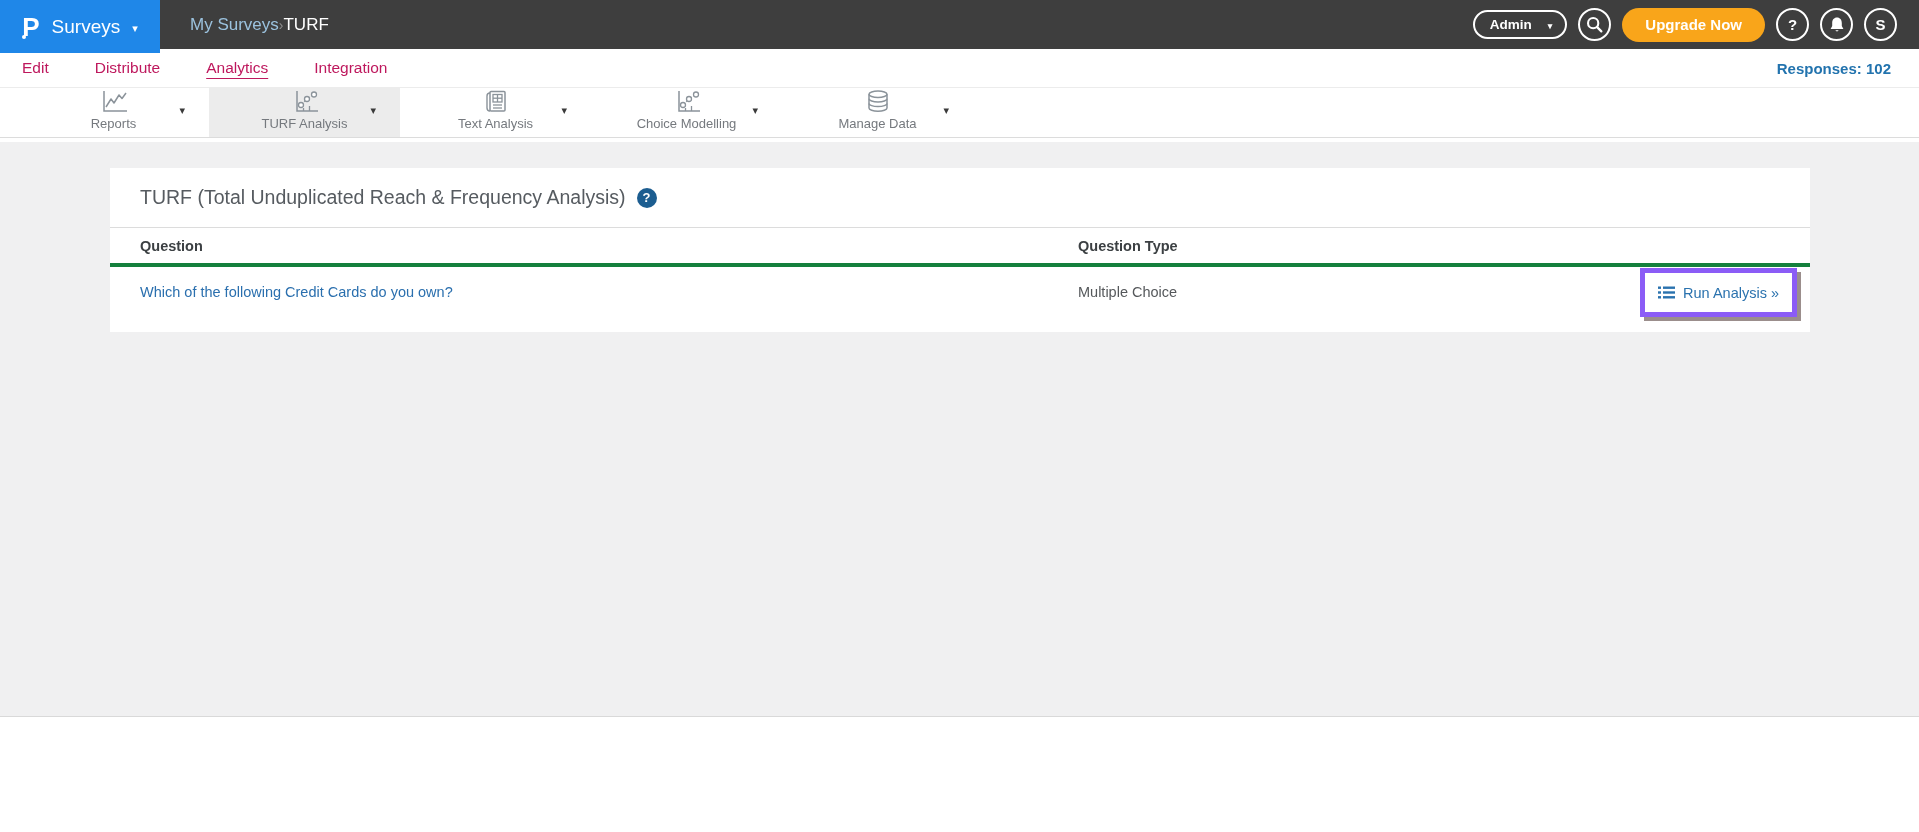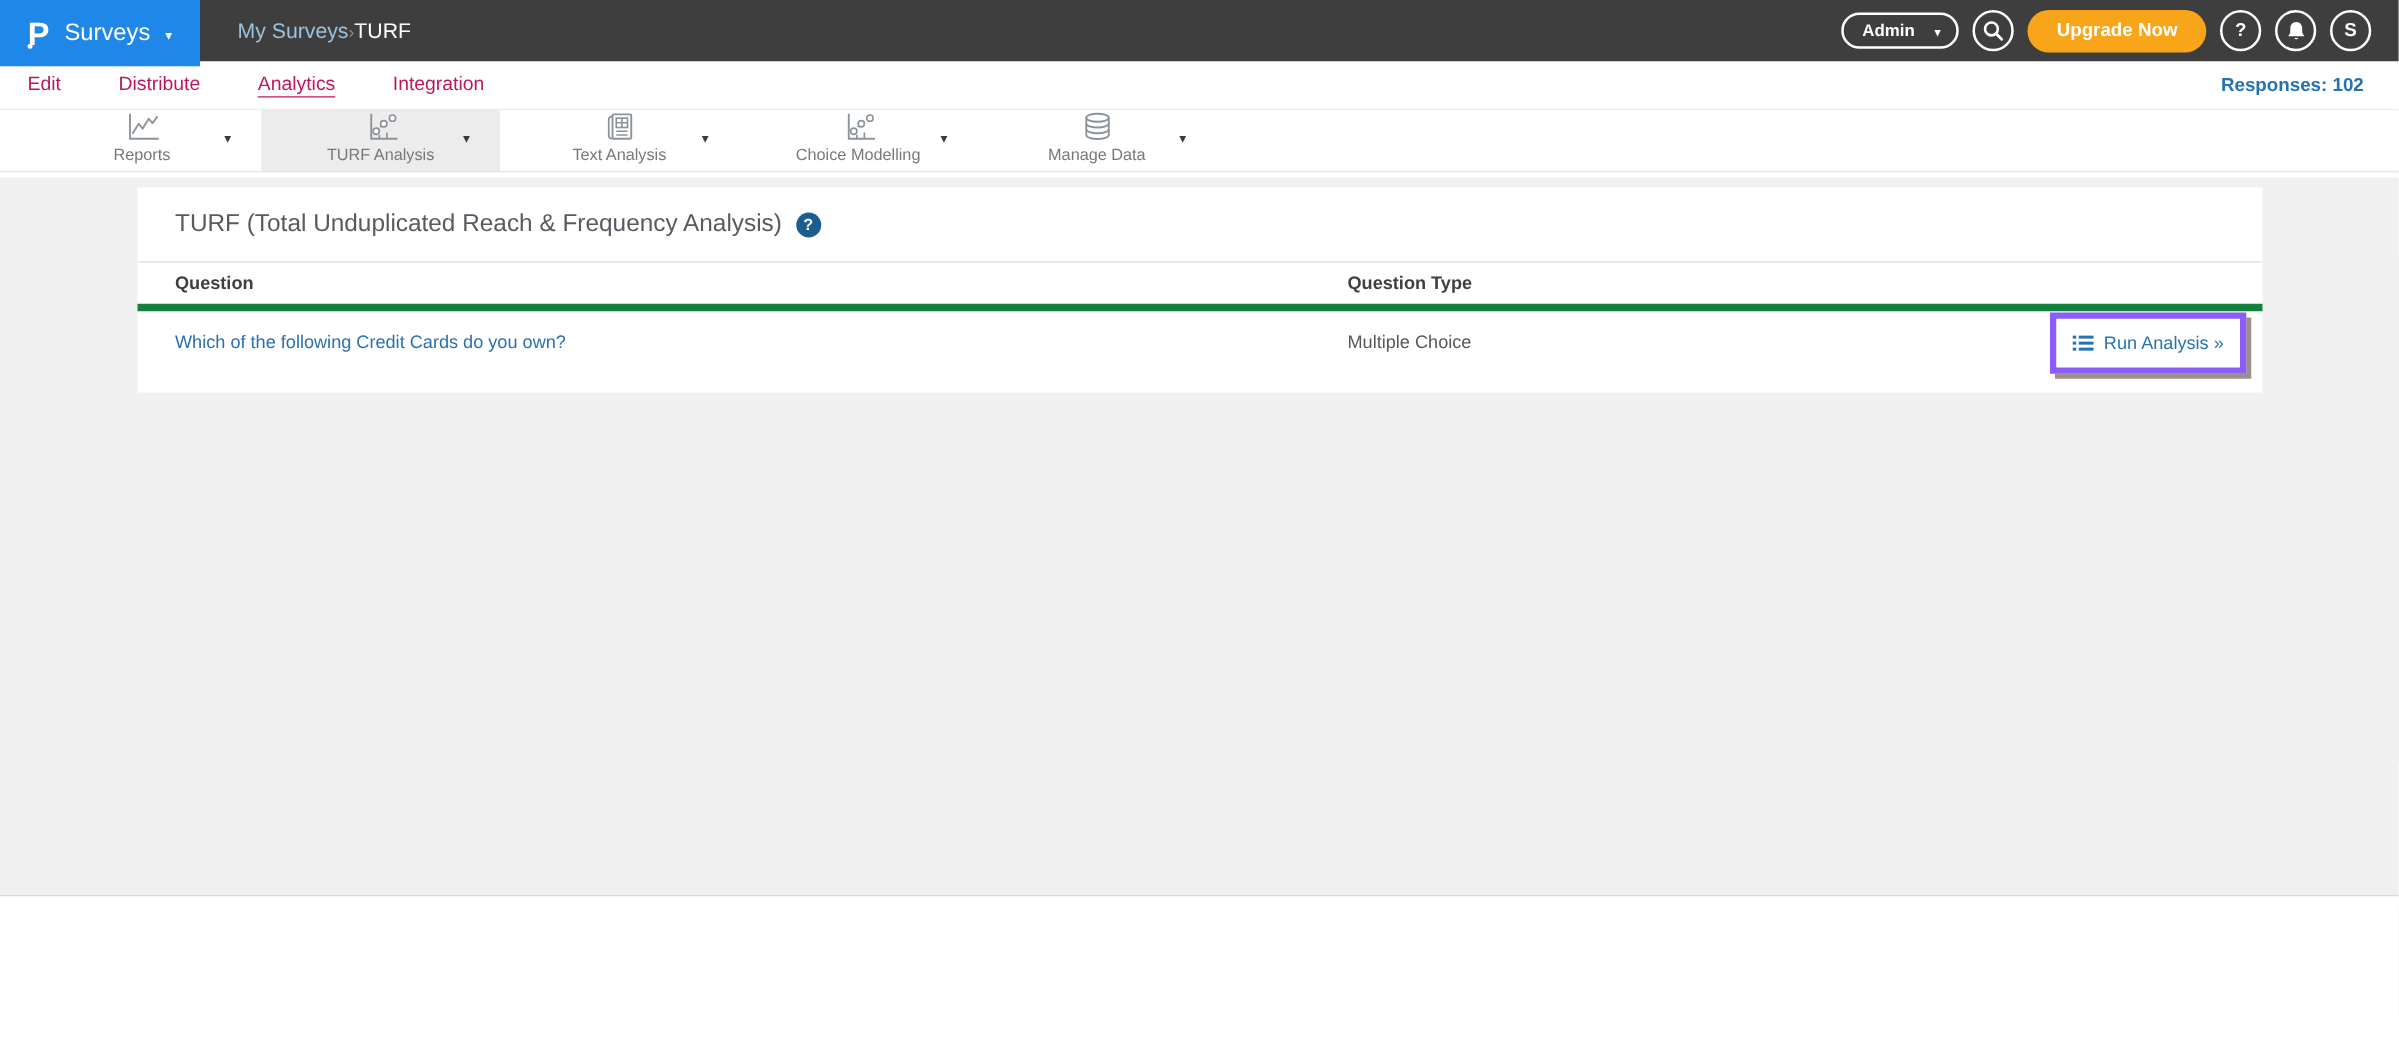--- a/index.html
+++ b/index.html
@@ -167,21 +167,21 @@
     font-size: 11px;
     color: #3a3a3a;
     cursor: pointer;
   }
   .spacer-strip { height: 4px; background: #fff; }
 
   
   .main {
     height: 574px;
     background: #f0f0f1;
-    padding-top: 8px;
+    padding-top: 26px;
   }
   .card {
     width: 1700px;
     margin-left: 110px;
     background: #ffffff;
   }
   .card-title-row {
     height: 59px;
     display: flex;
     align-items: center;
@@ -197,21 +197,21 @@
     font-size: 13px;
     font-weight: bold;
     display: flex;
     align-items: center;
     justify-content: center;
     cursor: pointer;
   }
   .table-head {
     height: 40px;
     border-top: 1px solid #dcdcdc;
-    border-bottom: 6px solid #15803d;
+    border-bottom: 4px solid #15803d;
     display: flex;
     align-items: center;
     padding: 0 30px;
     font-size: 14.5px;
     font-weight: bold;
     color: #3c4043;
   }
   .th-question { width: 938px; }
   .table-row {
     height: 65px;

